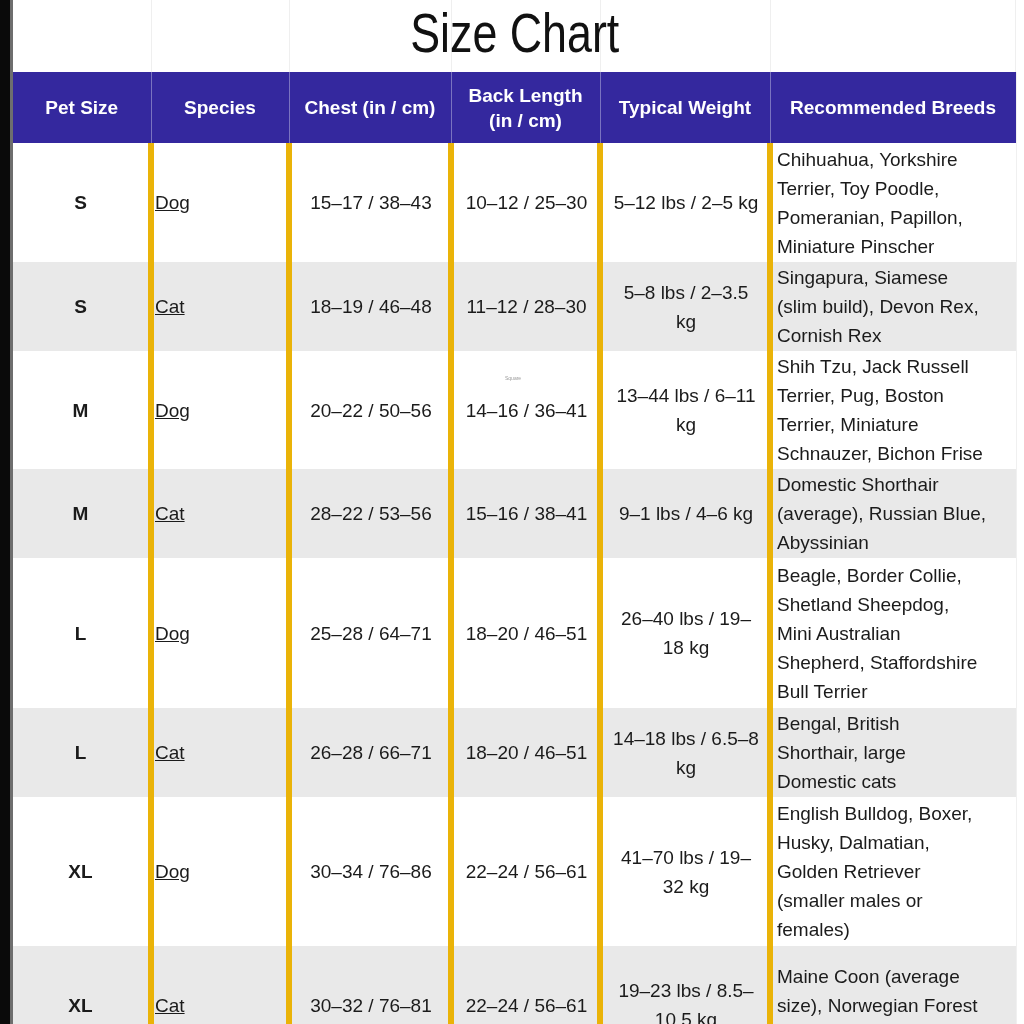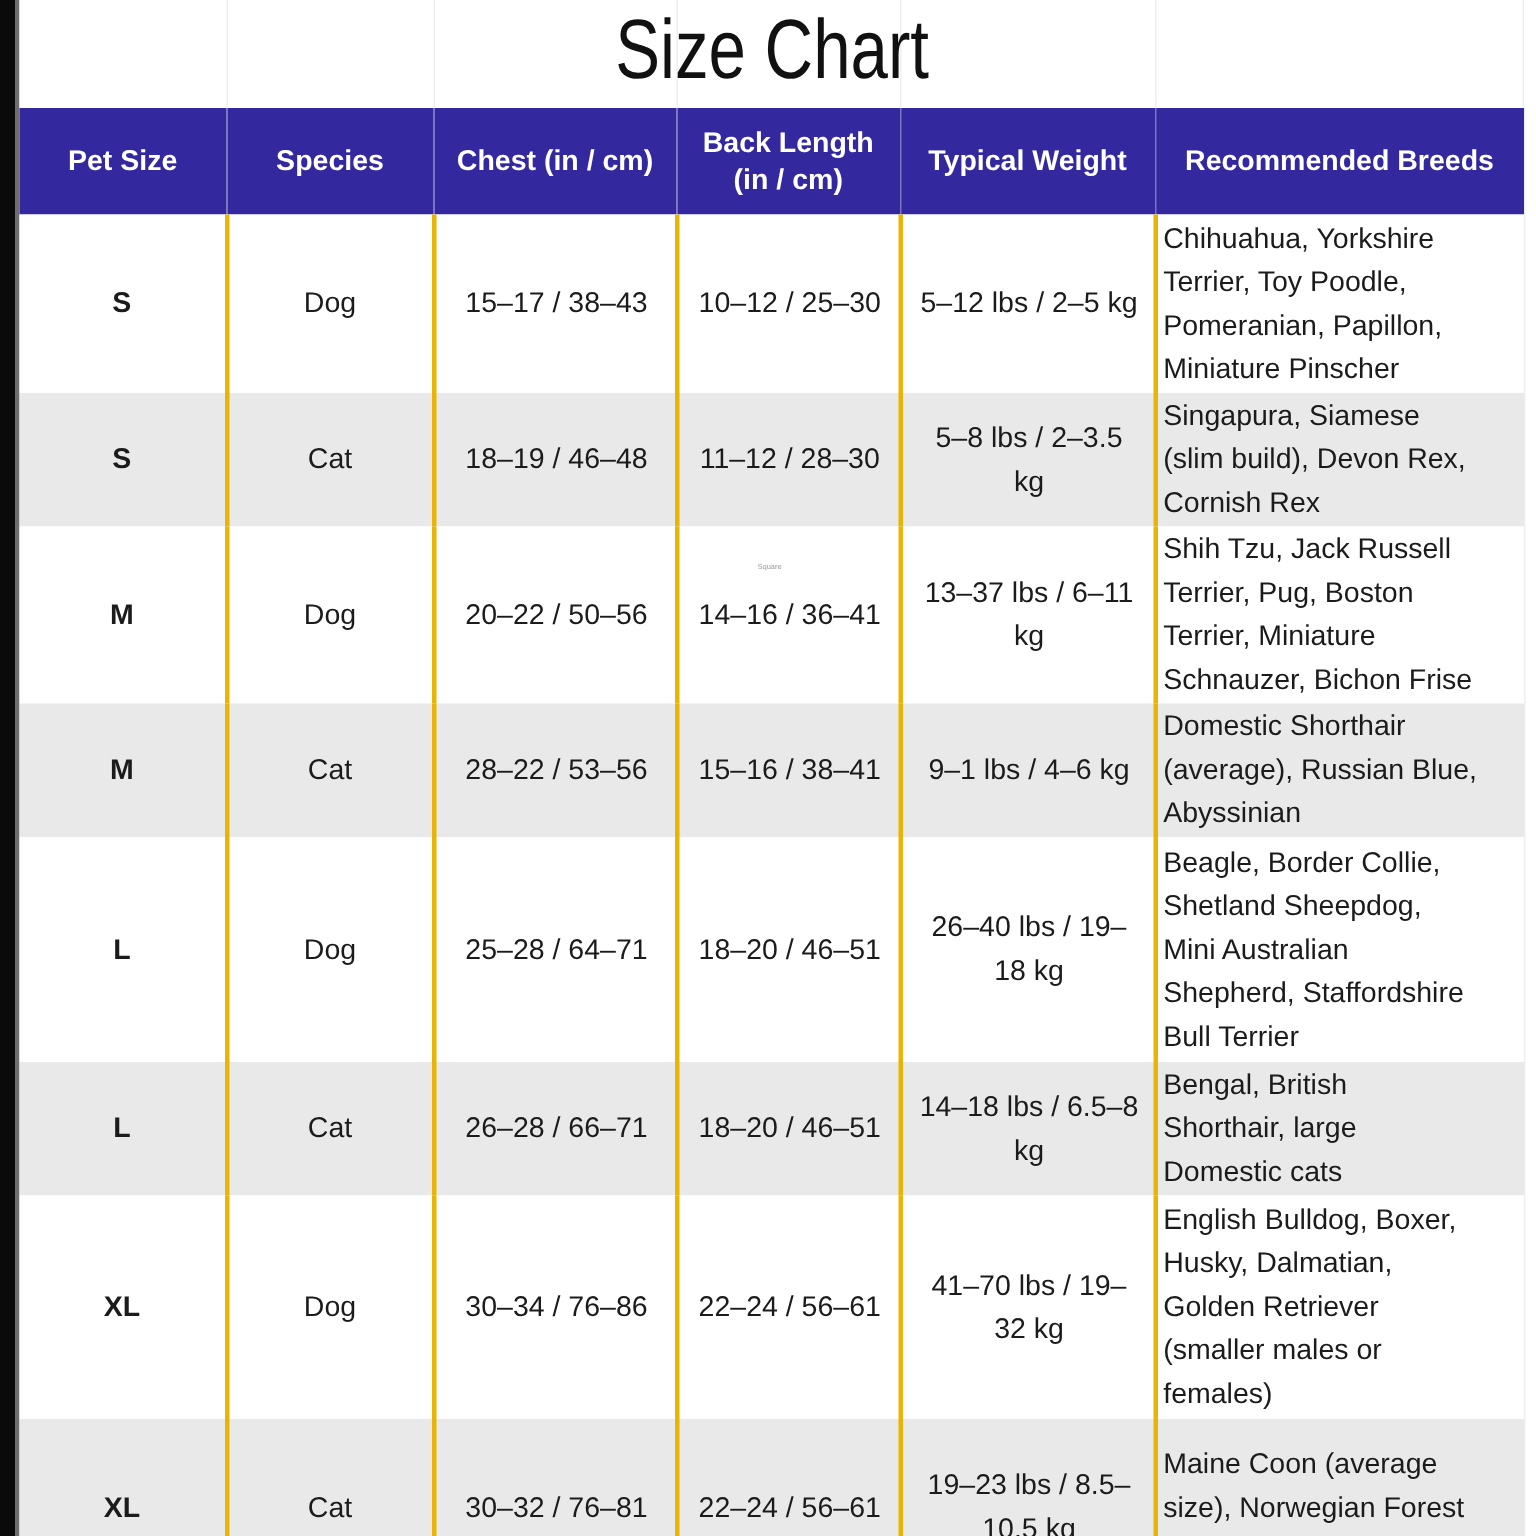--- a/index.html
+++ b/index.html
@@ -56,35 +56,35 @@
     vertical-align: middle;
     padding: 0 4px;
     white-space: pre-line;
     border-left: 1px solid rgba(255,255,255,0.35);
   }
   thead th:first-child { border-left: none; text-align: center; }
   tbody td {
     font-size: 19px;
     line-height: 29px;
     vertical-align: middle;
-    border-left: 3px solid #eab308;
+    border-left: 6px solid #eab308;
   }
   tbody td:first-child { border-left: none; }
   tbody tr:nth-child(odd)  { background: #ffffff; }
   tbody tr:nth-child(even) { background: #E9E9E9; }
   tbody tr:nth-child(1) { height: 119px; }
   tbody tr:nth-child(2) { height: 88px;  }
   tbody tr:nth-child(3) { height: 118px; }
   tbody tr:nth-child(4) { height: 87px;  }
   tbody tr:nth-child(5) { height: 150px; }
   tbody tr:nth-child(6) { height: 87px;  }
   tbody tr:nth-child(7) { height: 149px; }
   tbody tr:nth-child(8) { height: 118px; }
   td.cell-petsize { font-weight: 700; text-align: center; }
-  td.cell-species { text-align: center; }
+  td.cell-species { text-align: left; text-decoration: underline; }
   td.cell-num     { text-align: center; padding-left: 3px; }
   td.cell-weight  { text-align: center; padding-left: 3px; white-space: pre-line; }
   td.cell-breeds  { text-align: left; padding-left: 4px; padding-right: 2px; white-space: pre-line; }
   .watermark {
     position: absolute; left: 505px; top: 375px;
     font-size: 5px; color: #9a9a9a;
   }
 </style>
 </head>
 <body>
@@ -145,21 +145,21 @@
 kg</td>
         <td class="cell-breeds">Singapura, Siamese
 (slim build), Devon Rex,
 Cornish Rex</td>
       </tr>
       <tr>
         <td class="cell-petsize">M</td>
         <td class="cell-species">Dog</td>
         <td class="cell-num">20–22 / 50–56</td>
         <td class="cell-num">14–16 / 36–41</td>
-        <td class="cell-weight">13–37 lbs / 6–11
+        <td class="cell-weight">13–44 lbs / 6–11
 kg</td>
         <td class="cell-breeds">Shih Tzu, Jack Russell
 Terrier, Pug, Boston
 Terrier, Miniature
 Schnauzer, Bichon Frise</td>
       </tr>
       <tr>
         <td class="cell-petsize">M</td>
         <td class="cell-species">Cat</td>
         <td class="cell-num">28–22 / 53–56</td>

